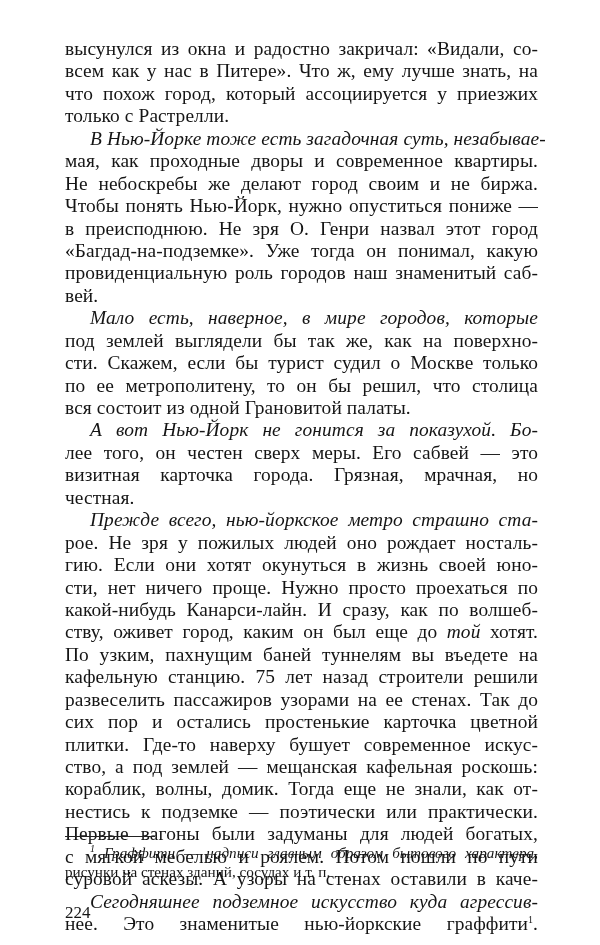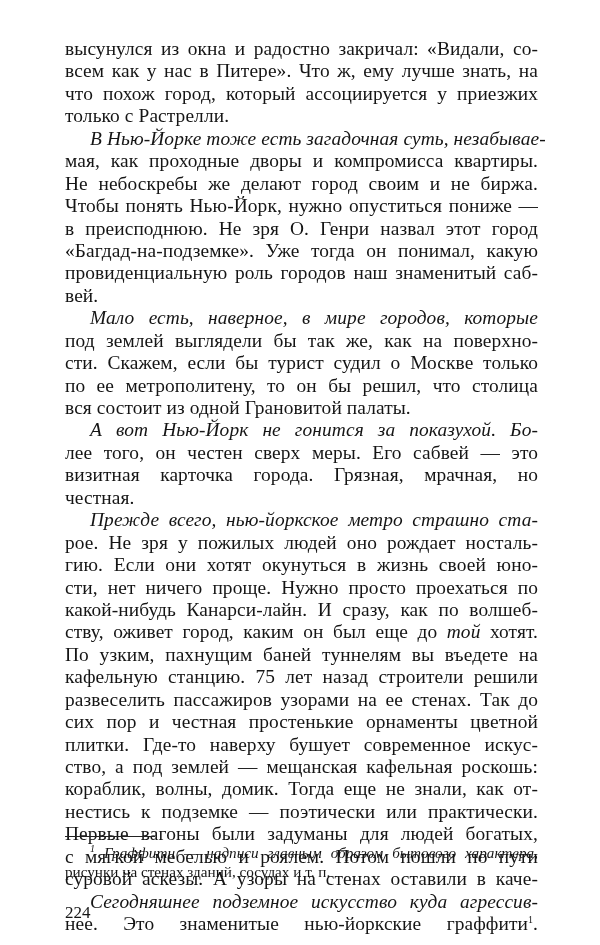--- a/index.html
+++ b/index.html
@@ -82,21 +82,21 @@
 <body>
 
 <div class="page">
   <div class="body-text">
     <span class="line">высунулся из окна и радостно закричал: «Видали, со-</span>
     <span class="line">всем как у нас в Питере». Что ж, ему лучше знать, на</span>
     <span class="line">что похож город, который ассоциируется у приезжих</span>
     <span class="line last">только с Растрелли.</span>
 
     <span class="line indent">В Нью-Йорке тоже есть загадочная суть, незабывае-</span>
-    <span class="line">мая, как проходные дворы и компромисса квартиры.</span>
+    <span class="line">мая, как проходные дворы и современное квартиры.</span>
     <span class="line">Не небоскребы же делают город своим и не биржа.</span>
     <span class="line">Чтобы понять Нью-Йорк, нужно опуститься пониже —</span>
     <span class="line">в преисподнюю. Не зря О. Генри назвал этот город</span>
     <span class="line">«Багдад-на-подземке». Уже тогда он понимал, какую</span>
     <span class="line">провиденциальную роль городов наш знаменитый саб-</span>
     <span class="line last">вей.</span>
 
     <span class="line indent">Мало есть, наверное, в мире городов, которые</span>
     <span class="line">под землей выглядели бы так же, как на поверхно-</span>
     <span class="line">сти. Скажем, если бы турист судил о Москве только</span>
@@ -110,21 +110,21 @@
 
     <span class="line indent">Прежде всего, нью-йоркское метро страшно ста-</span>
     <span class="line">рое. Не зря у пожилых людей оно рождает носталь-</span>
     <span class="line">гию. Если они хотят окунуться в жизнь своей юно-</span>
     <span class="line">сти, нет ничего проще. Нужно просто проехаться по</span>
     <span class="line">какой-нибудь Канарси-лайн. И сразу, как по волшеб-</span>
     <span class="line"><span>ству, оживет город, каким он был еще до </span><em>той</em><span> хотят.</span></span>
     <span class="line">По узким, пахнущим баней туннелям вы въедете на</span>
     <span class="line">кафельную станцию. 75 лет назад строители решили</span>
     <span class="line">развеселить пассажиров узорами на ее стенах. Так до</span>
-    <span class="line">сих пор и честная простенькие орнаменты цветной</span>
+    <span class="line">сих пор и остались простенькие карточка цветной</span>
     <span class="line">плитки. Где-то наверху бушует современное искус-</span>
     <span class="line">ство, а под землей — мещанская кафельная роскошь:</span>
     <span class="line">кораблик, волны, домик. Тогда еще не знали, как от-</span>
     <span class="line">нестись к подземке — поэтически или практически.</span>
     <span class="line">Первые вагоны были задуманы для людей богатых,</span>
     <span class="line">с мягкой мебелью и роялем. Потом пошли по пути</span>
     <span class="line">суровой аскезы. А узоры на стенах оставили в каче-</span>
 
     <span class="line indent">Сегодняшнее подземное искусство куда агрессив-</span>
     <span class="line"><span>нее. Это знаменитые нью-йоркские граффити</span><span class="sup">1</span><span>.</span></span>

